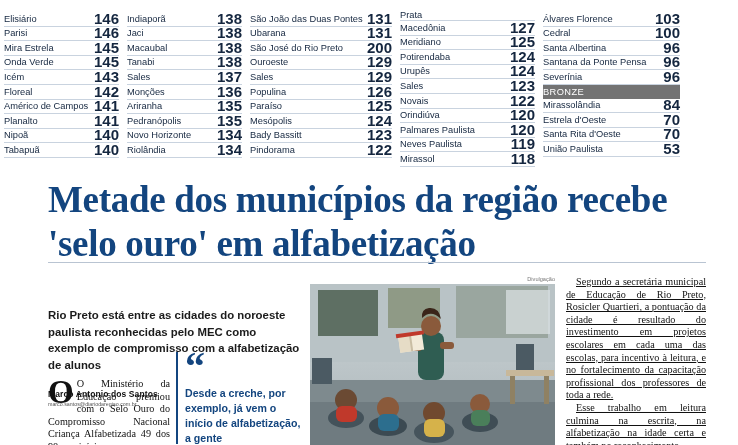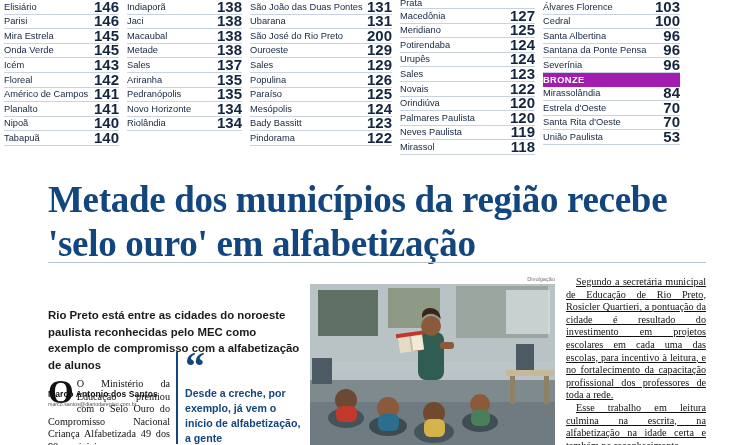--- a/index.html
+++ b/index.html
@@ -9,32 +9,32 @@
     color:#111;overflow:hidden;position:relative;
   }
   .page{position:relative;width:738px;height:445px;overflow:hidden;}
 
   
   .tables{
     position:absolute;left:0;top:0;width:738px;height:130px;
     display:flex;gap:0;
   }
   .tcol{
-    width:123px;box-sizing:border-box;padding:0 4px;
+    width:123px;box-sizing:border-box;padding:12px 4px;
   }
   .trow{
     display:flex;justify-content:space-between;align-items:center;
     font-size:9.3px;line-height:10.5px;height:13.6px;
     border-bottom:1px solid #c9d3df;
     font-family:"Liberation Sans", sans-serif;
     color:#14263f;
   }
   .trow .nm{white-space:nowrap;overflow:hidden;text-overflow:ellipsis;padding-right:3px;}
   .trow .vl{font-weight:bold;font-size:15px;}
-  .trow.bronze{background:#a21caf;color:#fff;border-bottom:none;font-weight:bold;letter-spacing:.4px;}
+  .trow.bronze{background:#737373;color:#fff;border-bottom:none;font-weight:normal;letter-spacing:.4px;}
   .trow.bronze .nm{color:#fff;}
 
   
   .headline{
     position:absolute;left:48px;top:153px;width:660px;
     font-family:"Liberation Serif", serif;
     font-weight:bold;
     font-size:37px;line-height:44px;
     color:#13457f;
     letter-spacing:-0.3px;
@@ -160,26 +160,30 @@
         </div>
       <div class="trow">
           <span class="nm">Jaci</span>
           <span class="vl">138</span>
         </div>
       <div class="trow">
           <span class="nm">Macaubal</span>
           <span class="vl">138</span>
         </div>
       <div class="trow">
-          <span class="nm">Metade</span>
+          <span class="nm">Tanabi</span>
           <span class="vl">138</span>
         </div>
       <div class="trow">
           <span class="nm">Sales</span>
           <span class="vl">137</span>
+        </div>
+      <div class="trow">
+          <span class="nm">Monções</span>
+          <span class="vl">136</span>
         </div>
       <div class="trow">
           <span class="nm">Ariranha</span>
           <span class="vl">135</span>
         </div>
       <div class="trow">
           <span class="nm">Pedranópolis</span>
           <span class="vl">135</span>
         </div>
       <div class="trow">

